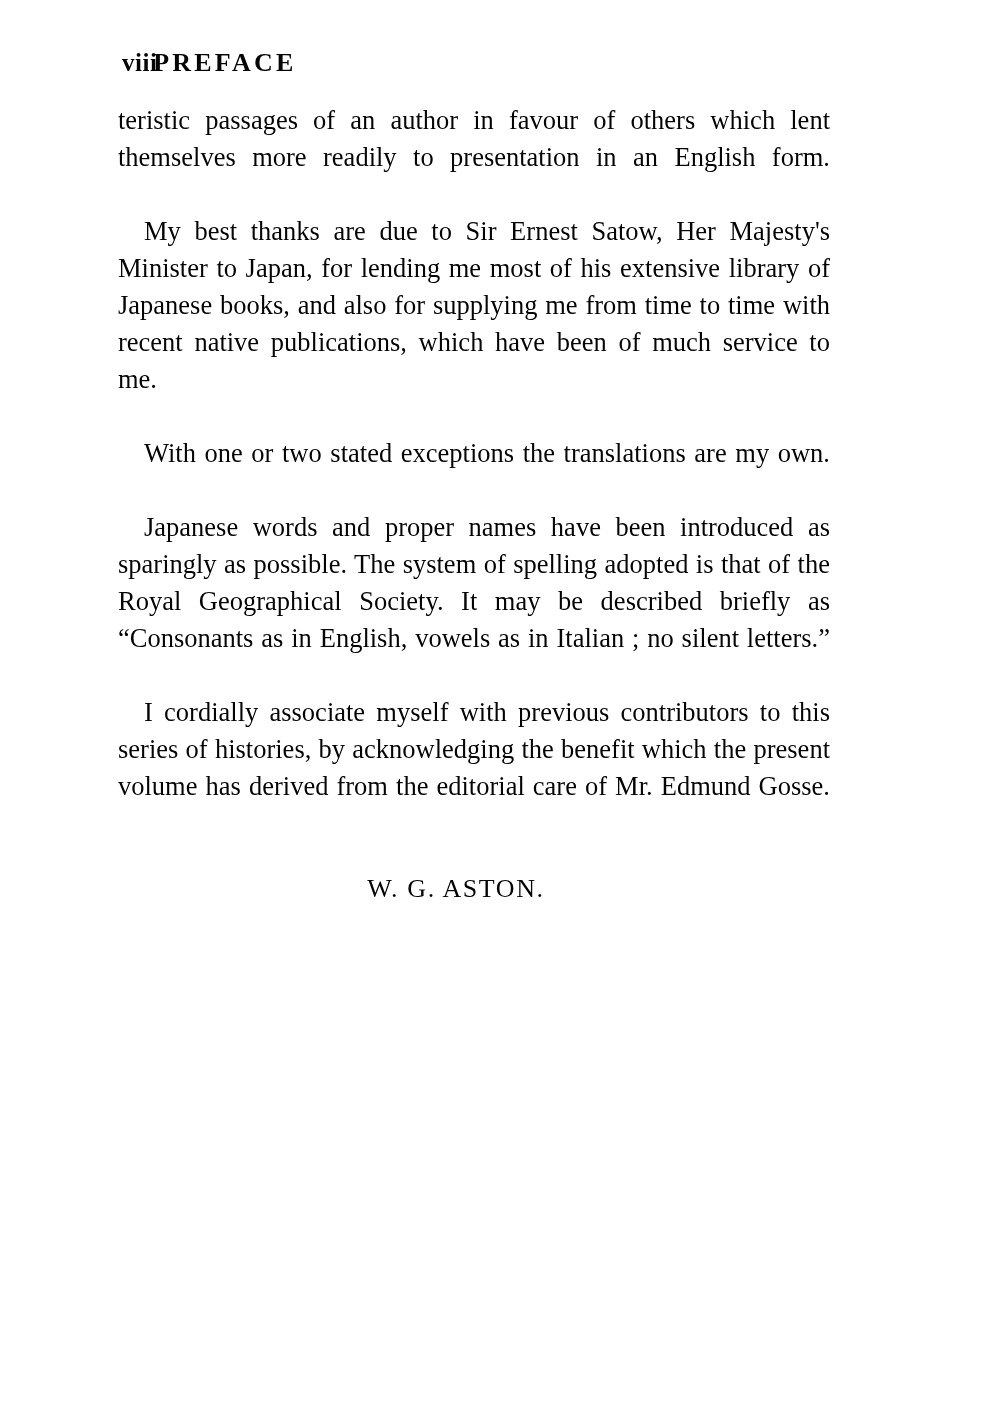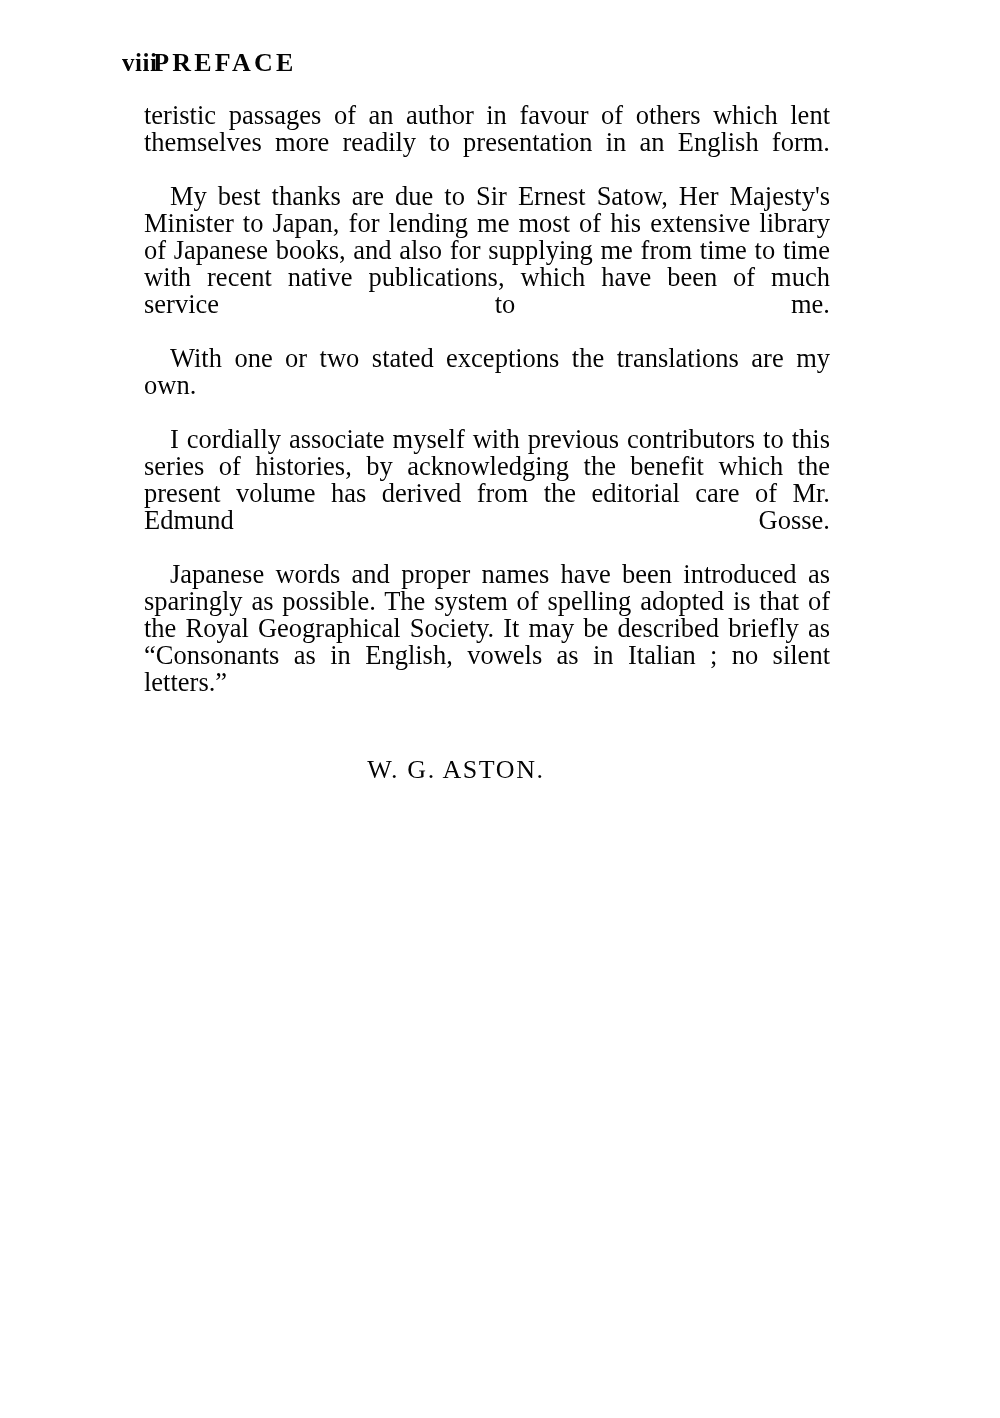--- a/index.html
+++ b/index.html
@@ -58,27 +58,26 @@
     line-height: 30px;
     letter-spacing: 3.2px;
     text-indent: 3.2px;
     padding-left: 32px;
     box-sizing: border-box;
   }
 
   
   .body-text {
     font-size: 26.5px;
-    line-height: 27px;
+    line-height: 37px;
     text-align: justify;
     text-align-last: left;
     -webkit-hyphens: none;
     hyphens: none;
     word-spacing: 0.4px;
-    margin-left: 26px;
   }
   .body-text p {
     margin: 0;
     text-indent: 26px;
     text-align: justify;
   }
   .body-text p.first {
     text-indent: 0;
   }
   
@@ -110,20 +109,20 @@
 
     <div class="running-head">
       <div class="folio">viii</div>
       <div class="head-title">PREFACE</div>
     </div>
 
     <div class="body-text">
       <p class="first">teristic passages of an author in favour of others which lent themselves more readily to presentation in an English form.</p>
       <p>My best thanks are due to Sir Ernest Satow, Her Majesty's Minister to Japan, for lending me most of his extensive library of Japanese books, and also for supplying me from time to time with recent native publications, which have been of much service to me.</p>
       <p>With one or two stated exceptions the translations are my own.</p>
+      <p>Japanese words and proper names have been introduced as sparingly as possible.  The system of spelling adopted is that of the Royal Geographical Society.  It may be described briefly as “Consonants as in English, vowels as in Italian ; no silent letters.”</p>
       <p>I cordially associate myself with previous contributors to this series of histories, by acknowledging the benefit which the present volume has derived from the editorial care of Mr. Edmund Gosse.</p>
-      <p>Japanese words and proper names have been introduced as sparingly as possible.  The system of spelling adopted is that of the Royal Geographical Society.  It may be described briefly as “Consonants as in English, vowels as in Italian ; no silent letters.”</p>
     </div>
 
     <div class="signature">W. G. ASTON.</div>
 
   </div>
 </div>
 
 </body></html>

